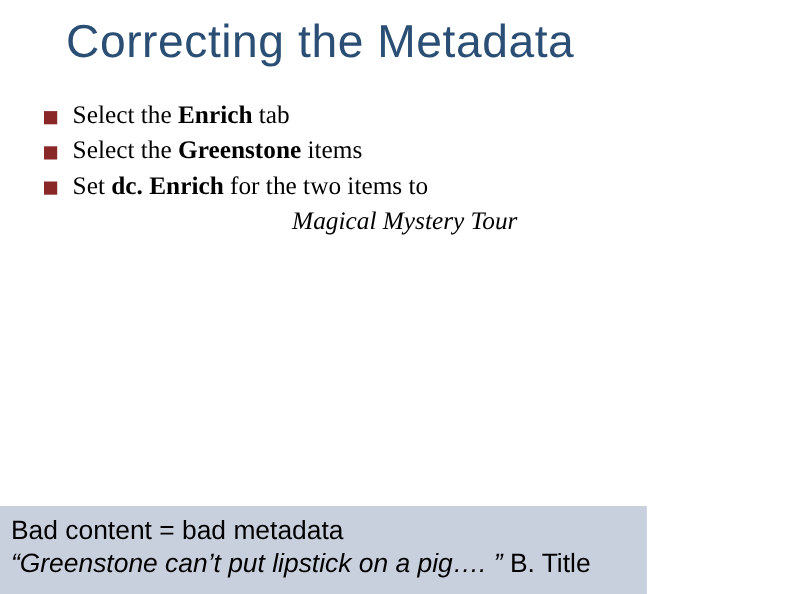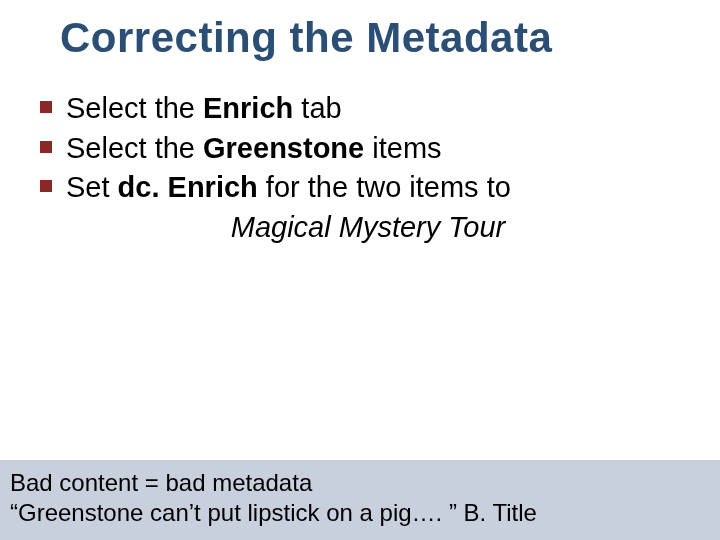--- a/index.html
+++ b/index.html
@@ -18,31 +18,32 @@
     height: 540px;
     box-sizing: border-box;
   }
   .title {
     position: absolute;
     top: 14px;
     left: 60px;
     right: 40px;
     font-size: 42px;
     color: #2a4e74;
-    font-weight: 700;
+    font-weight: 400;
     letter-spacing: 0.5px;
   }
   .body {
     position: absolute;
     top: 90px;
     left: 40px;
     right: 50px;
-    font-size: 29px;
+    font-size: 23px;
     line-height: 1.3;
     color: #000;
+    font-family: Liberation Serif, serif;
   }
   .bullet-row {
     display: flex;
     align-items: flex-start;
     margin-bottom: 2px;
   }
   .square {
     width: 12px;
     height: 12px;
     background: #8a2828;
@@ -55,29 +56,30 @@
   }
   .continuation {
     margin-left: 26px;
     font-style: italic;
     text-align: center;
   }
   .footer {
     position: absolute;
     left: 0;
     bottom: 0;
-    width: 720px;
+    width: 588px;
     background: #c8cfdd;
     box-sizing: border-box;
     padding: 8px 10px 12px 10px;
     font-size: 24px;
     line-height: 1.25;
     color: #000;
   }
   .footer .line2 .quote {
+    font-style: italic;
   }
 </style>
 </head>
 <body>
 
 <div class="slide">
 
   <div class="title">Correcting the Metadata</div>
 
   <div class="body">

